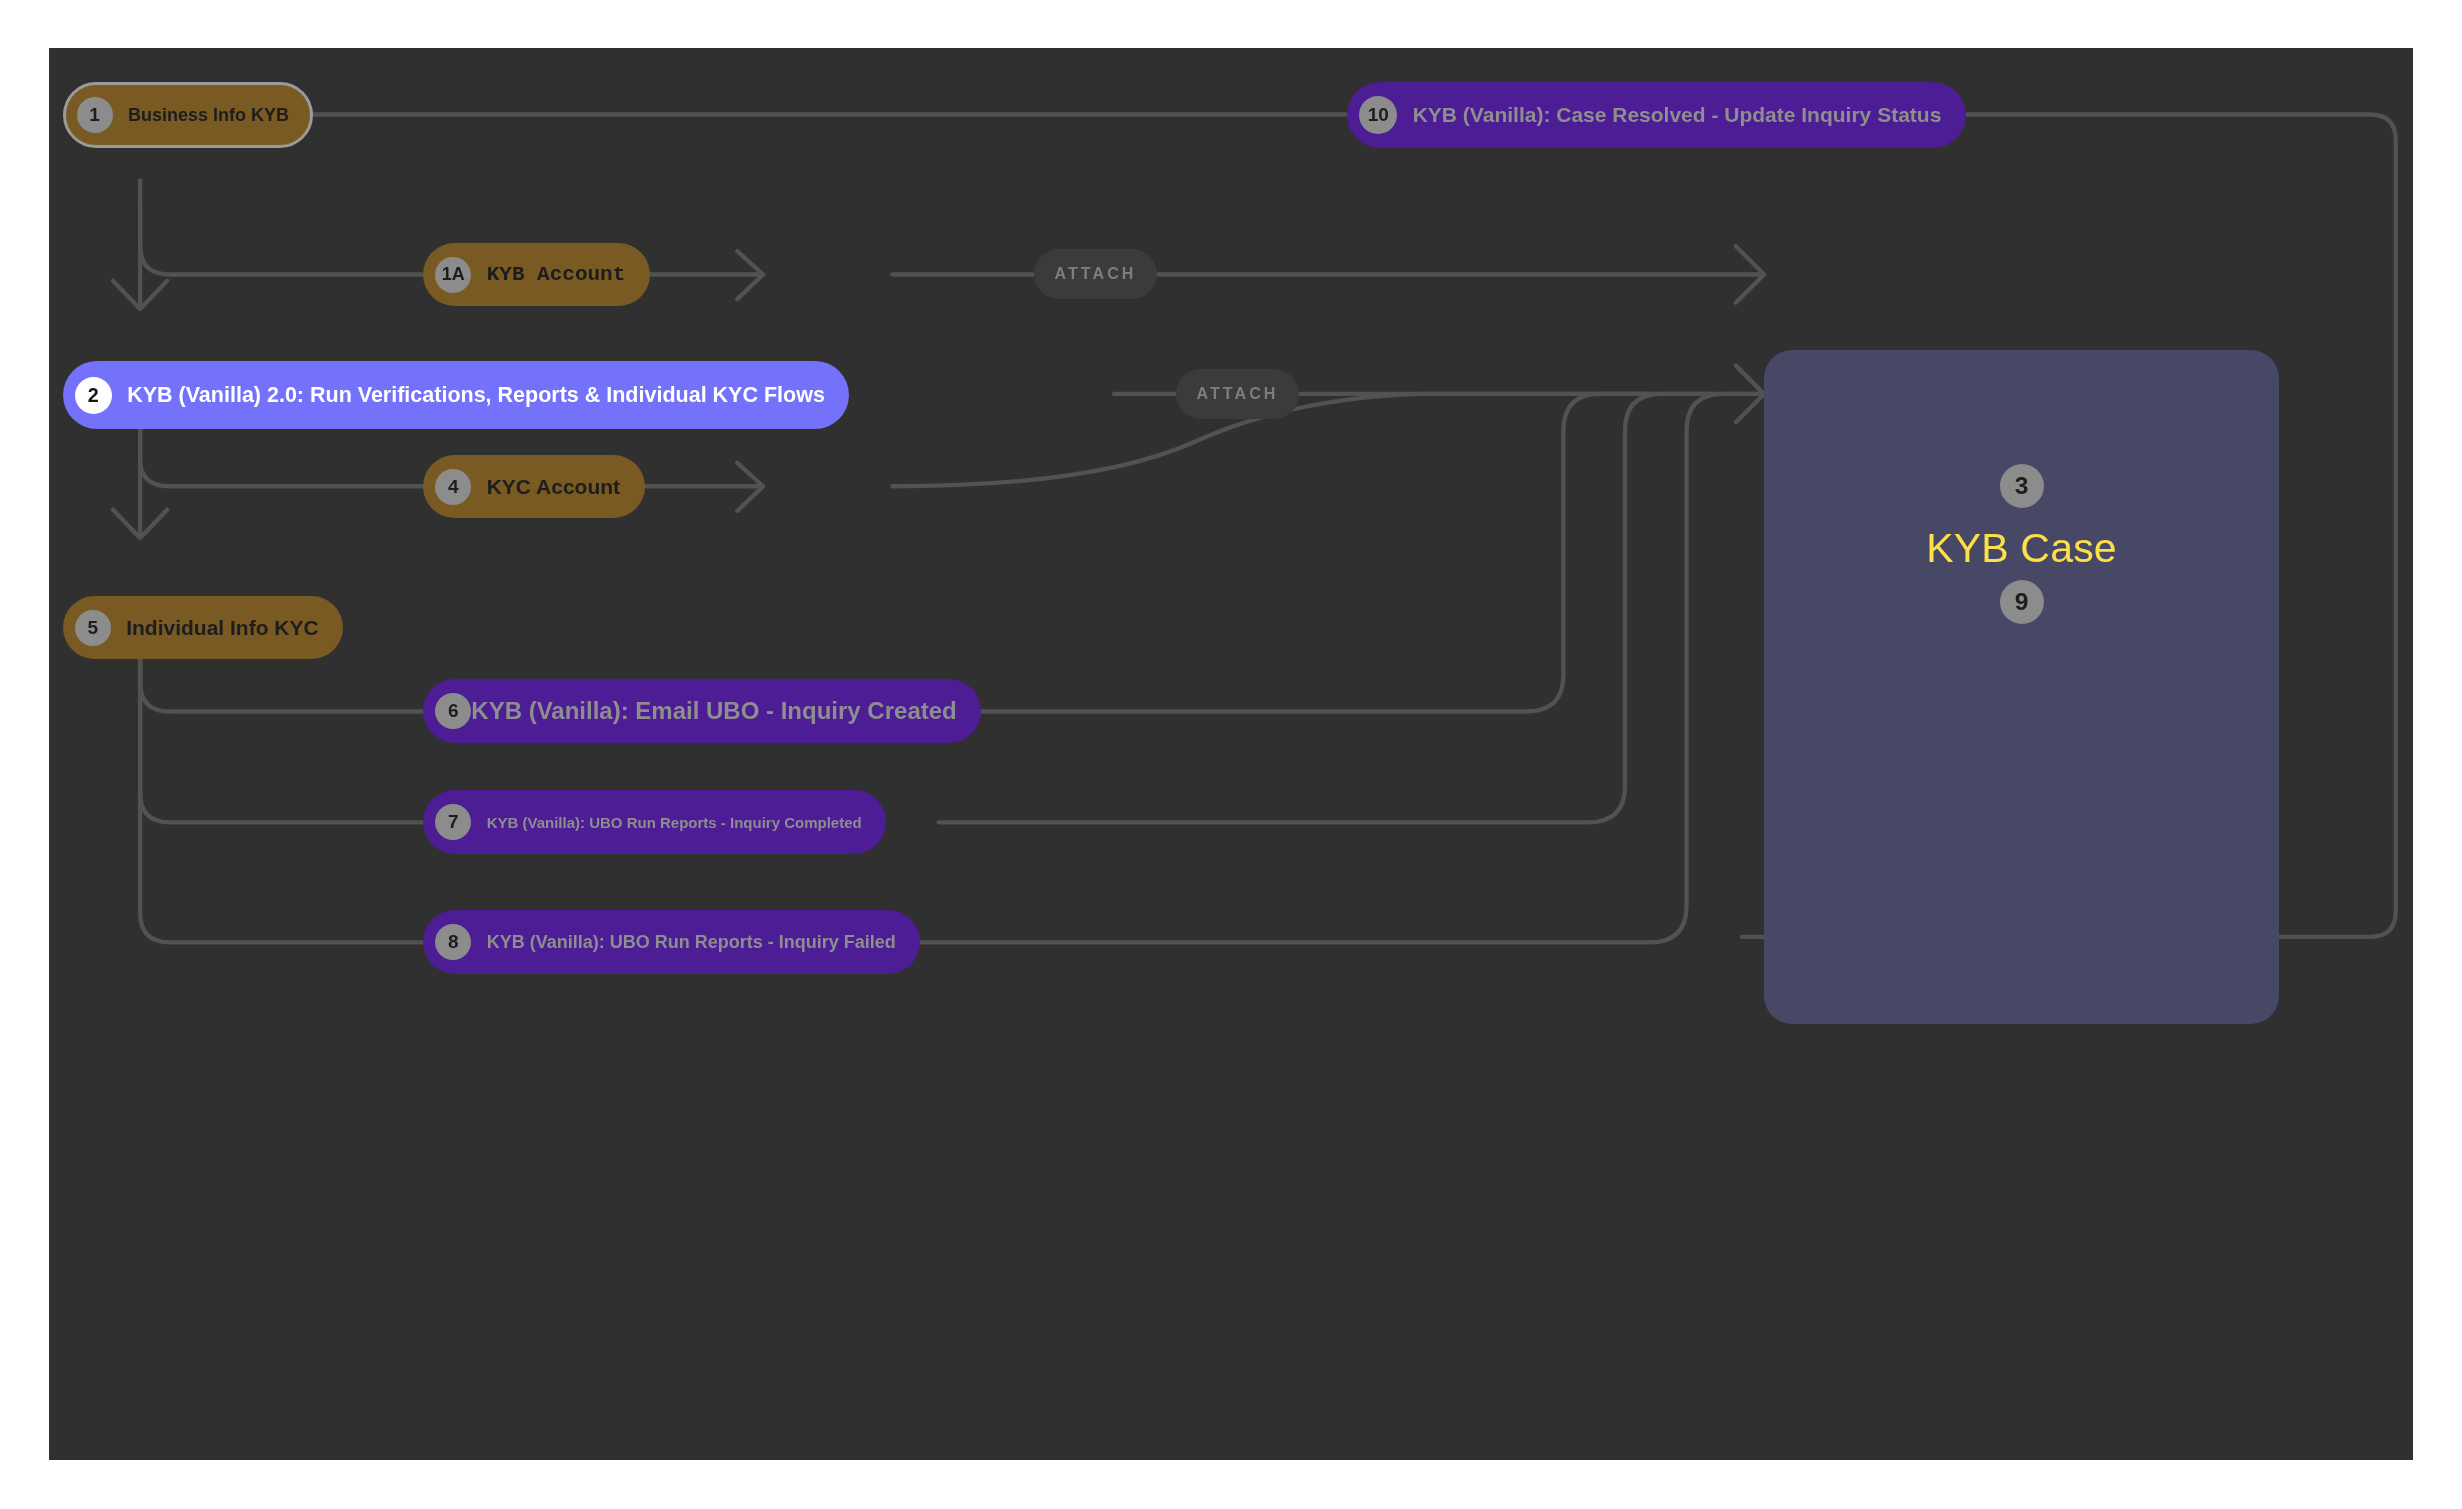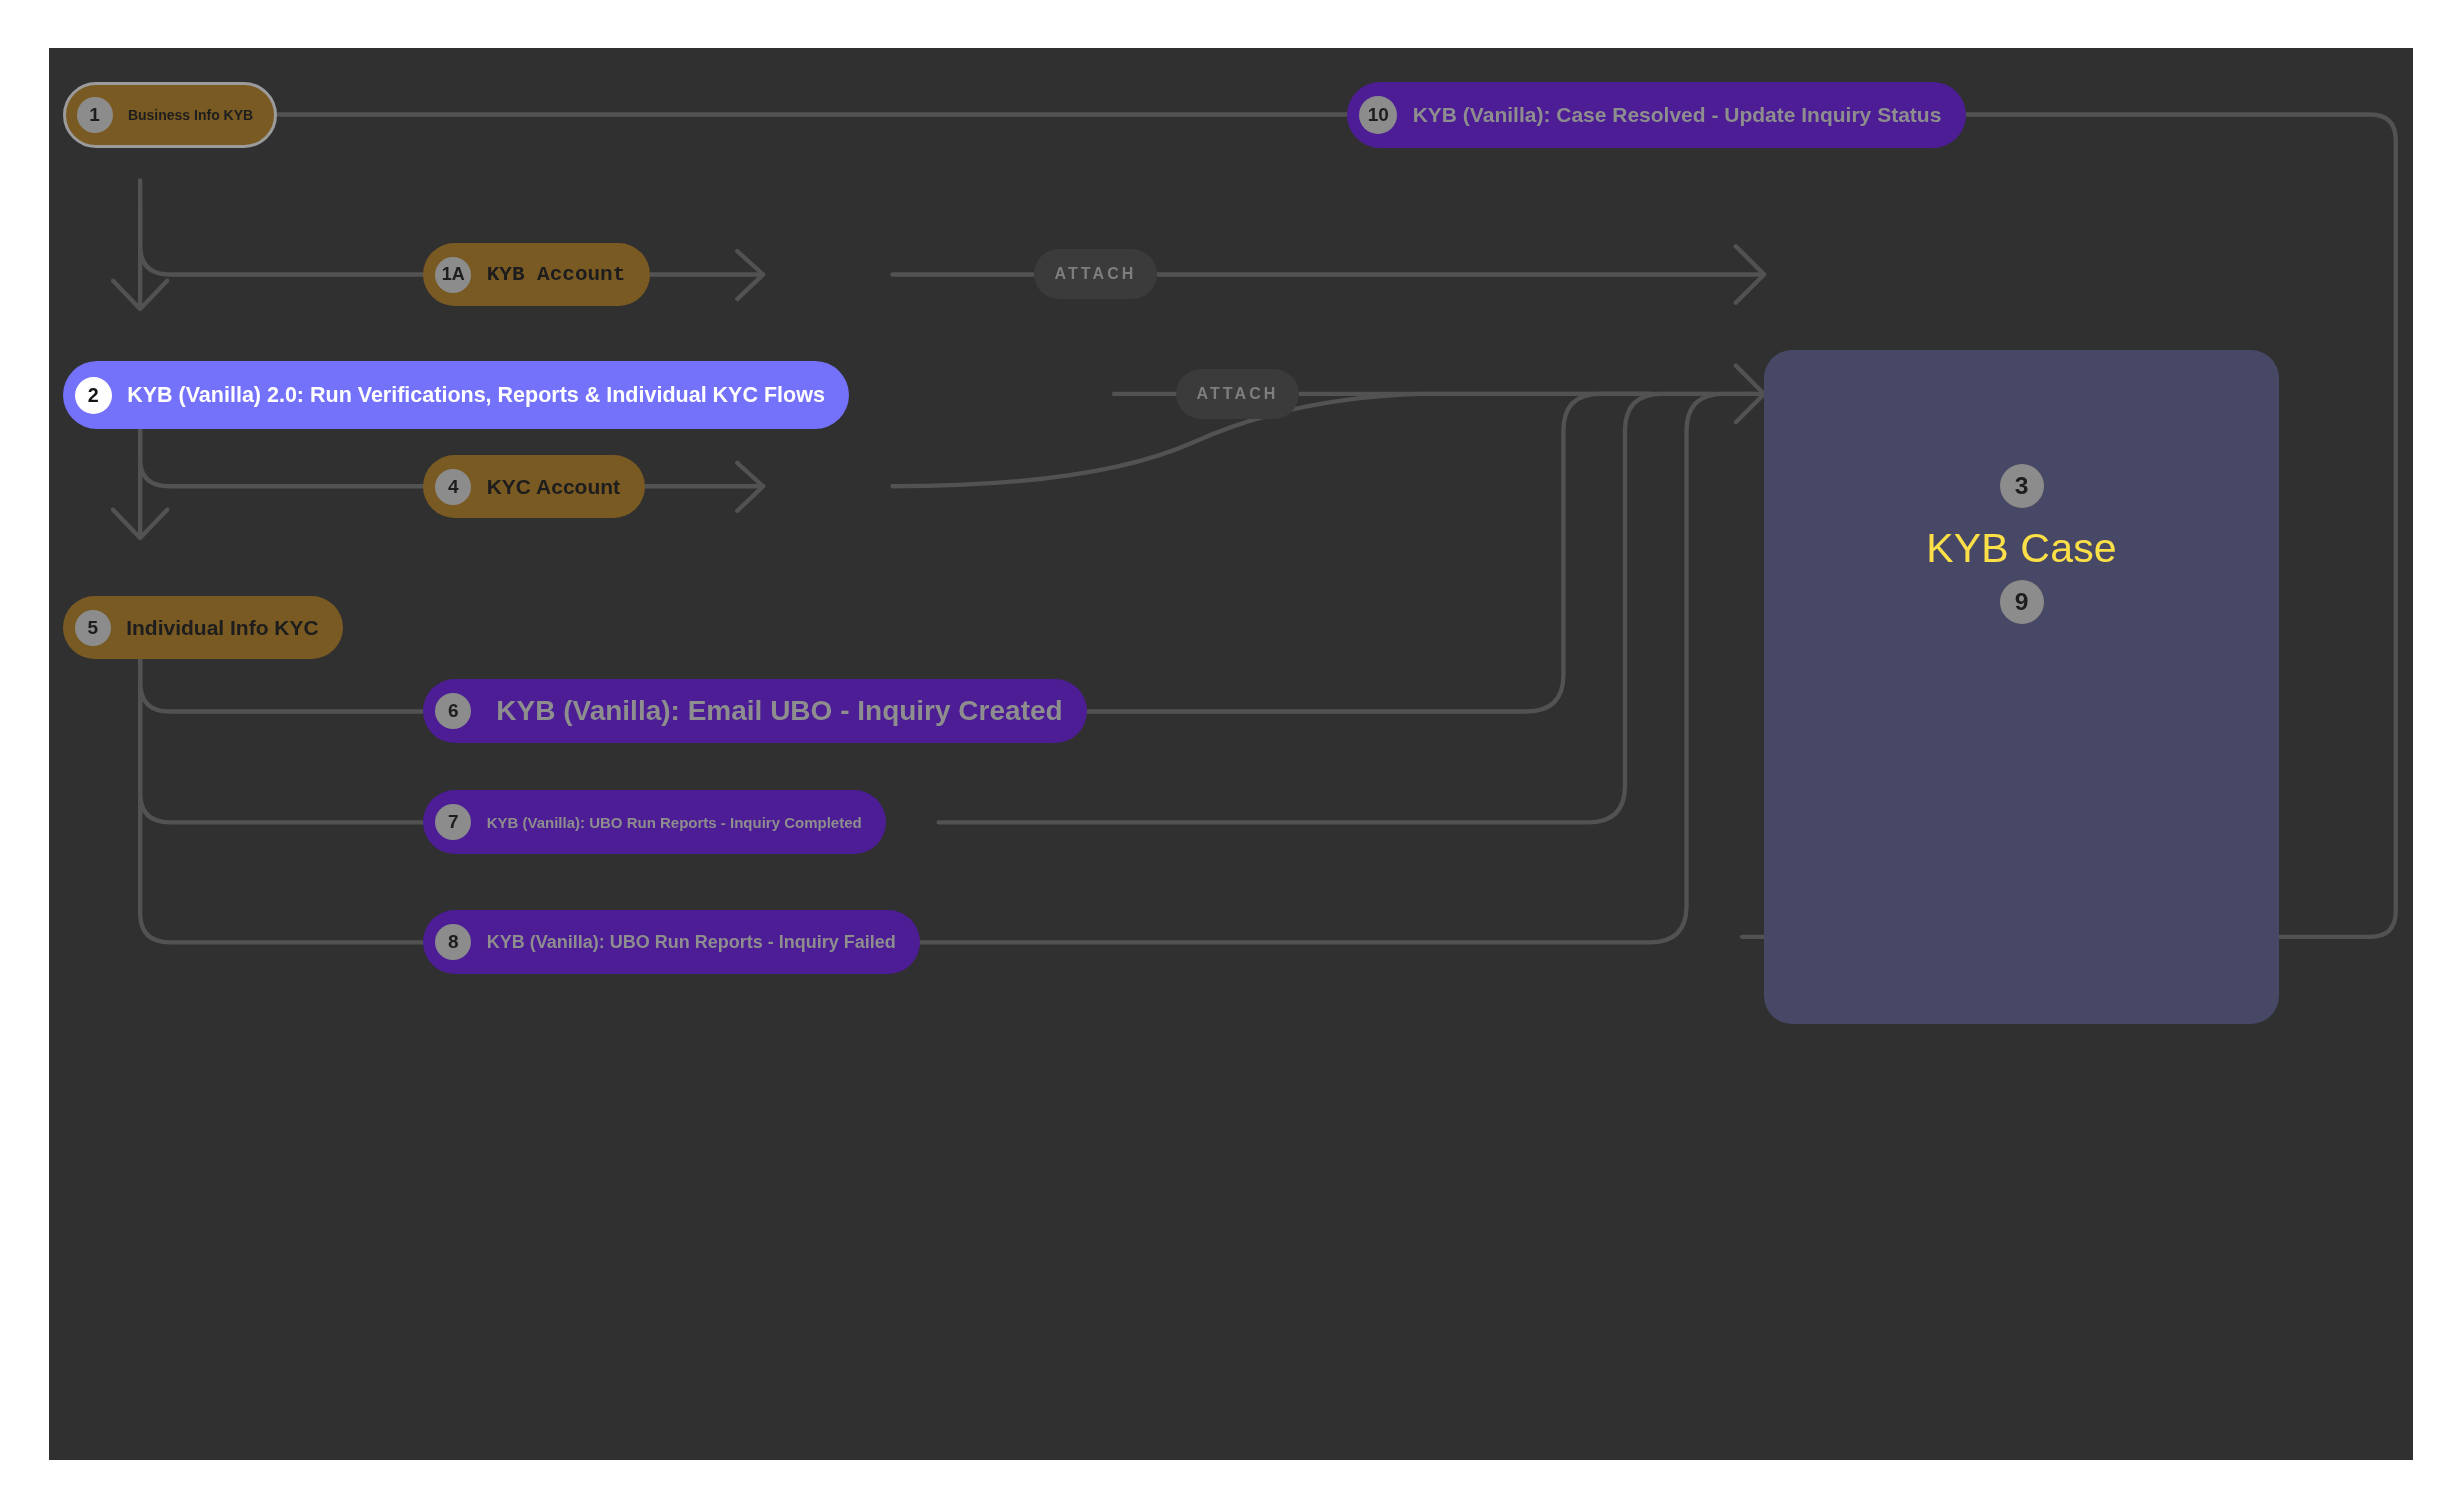--- a/index.html
+++ b/index.html
@@ -115,21 +115,21 @@
         <path d="M 2506 66 L 2460 108 L 2506 150"></path>
 
         <path d="M 2380 108 L 282 108"></path>
         <path d="M 328 66 L 282 108 L 328 150"></path>
 
       </g>
     </svg>
 
     <div class="node n-brown n-brown-outline" style="left:13.5px;top:34px;height:66px;padding:0 21px 0 11px;">
       <span class="badge" style="width:36px;height:36px;font-size:19px;">1</span>
-      <span class="nlabel" style="margin-left:15.4px;font-size:14px;">Business Info KYB</span>
+      <span class="nlabel" style="margin-left:15.4px;font-size:18px;">Business Info KYB</span>
     </div>
 
     <div class="node n-brown" style="left:374px;top:195px;height:63px;padding:0 24.6px 0 12.3px;">
       <span class="badge" style="width:36px;height:36px;font-size:18px;">1A</span>
       <span class="nlabel" style="margin-left:15.4px;font-size:21px;font-family:Liberation Mono, monospace;">KYB Account</span>
     </div>
 
     <div class="node n-active" style="left:13.5px;top:313px;height:68px;padding:0 24.6px 0 12.3px;">
       <span class="badge" style="width:37px;height:37px;font-size:19.7px;">2</span>
       <span class="nlabel" style="margin-left:15.4px;font-size:21.5px;">KYB (Vanilla) 2.0: Run Verifications, Reports &amp; Individual KYC Flows</span>
@@ -140,21 +140,21 @@
       <span class="nlabel" style="margin-left:15.4px;font-size:21px;">KYC Account</span>
     </div>
 
     <div class="node n-brown" style="left:13.5px;top:548px;height:63px;padding:0 24.6px 0 12.3px;">
       <span class="badge" style="width:36px;height:36px;font-size:19px;">5</span>
       <span class="nlabel" style="margin-left:15.4px;font-size:21px;">Individual Info KYC</span>
     </div>
 
     <div class="node n-muted" style="left:374px;top:631px;height:64px;padding:0 24.6px 0 12.3px;">
       <span class="badge" style="width:36px;height:36px;font-size:19px;">6</span>
-      <span class="nlabel" style="margin-left:25px;font-size:28px;">KYB (Vanilla): Email UBO - Inquiry Created</span>
+      <span class="nlabel" style="margin-left:0;font-size:24px;">KYB (Vanilla): Email UBO - Inquiry Created</span>
     </div>
 
     <div class="node n-muted" style="left:374px;top:742px;height:64px;padding:0 24.6px 0 12.3px;">
       <span class="badge" style="width:36px;height:36px;font-size:19px;">7</span>
       <span class="nlabel" style="margin-left:15.4px;font-size:15px;">KYB (Vanilla): UBO Run Reports - Inquiry Completed</span>
     </div>
 
     <div class="node n-muted" style="left:374px;top:862px;height:64px;padding:0 24.6px 0 12.3px;">
       <span class="badge" style="width:36px;height:36px;font-size:19px;">8</span>
       <span class="nlabel" style="margin-left:15.4px;font-size:18px;">KYB (Vanilla): UBO Run Reports - Inquiry Failed</span>

